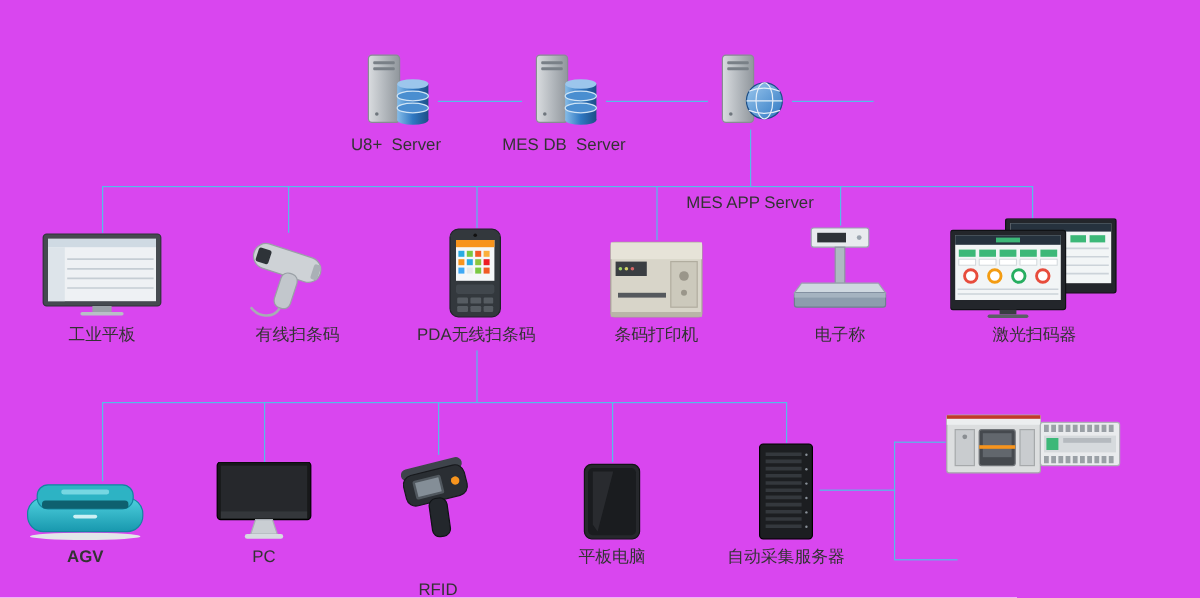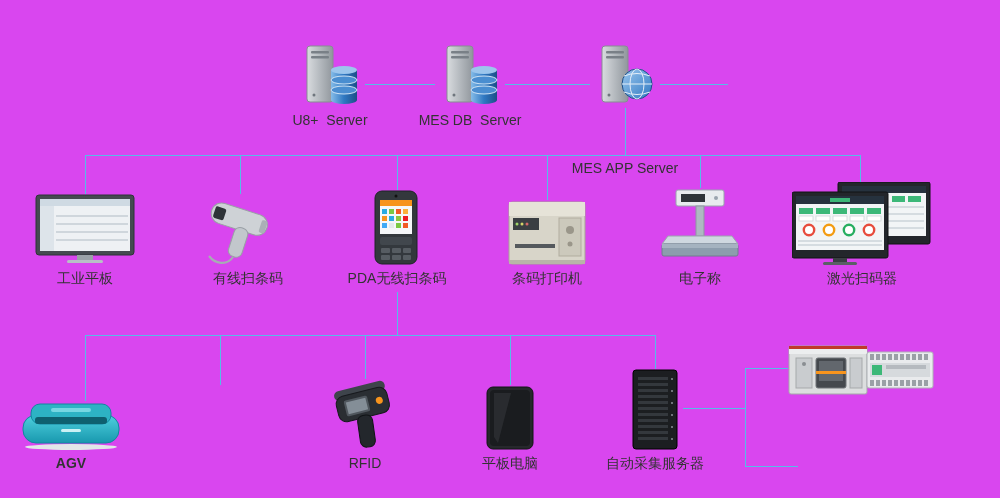--- a/index.html
+++ b/index.html
@@ -281,22 +281,34 @@
         <rect x="2" y="14" width="96" height="28" rx="13" fill="url(#gD1)" stroke="#1286a0"></rect>
         <rect x="10" y="3" width="80" height="20" rx="9" fill="#2db3c4" stroke="#1286a0"></rect>
         <rect x="14" y="16" width="72" height="7" rx="3" fill="#0e606f"></rect>
         <rect x="30" y="7" width="40" height="4" rx="2" fill="#8fe3ec" opacity="0.75"></rect>
         <rect x="40" y="28" width="20" height="3" rx="1.5" fill="#e8fbfd" opacity="0.85"></rect>
       </svg>
     </span>
     <span class="label">AGV</span>
   </div>
 
-
-  <div class="node" style="left:295px;top:379px;width:140px;">
+  <div class="node" style="left:150px;top:385px;width:140px;">
+    <span class="icon">
+      <svg width="80" height="66" viewBox="0 0 80 66">
+        <rect x="1" y="0" width="78" height="48" rx="3" fill="#17181a" stroke="#000"></rect>
+        <rect x="4" y="3" width="72" height="38" fill="#26282c"></rect>
+        <rect x="4" y="41" width="72" height="6" fill="#34373b"></rect>
+        <polygon points="33,48 47,48 51,60 29,60" fill="#c9ced3" stroke="#aab0b6"></polygon>
+        <rect x="24" y="60" width="32" height="4" rx="2" fill="#d6dbe0"></rect>
+      </svg>
+    </span>
+    <span class="label">PC</span>
+  </div>
+
+  <div class="node" style="left:295px;top:379px;width:140px;gap:28px;">
     <span class="icon">
       <svg width="72" height="72" viewBox="0 0 72 72">
         <g transform="rotate(-14 36 26)">
           <rect x="8" y="6" width="52" height="10" rx="5" fill="#3e444b"></rect>
           <rect x="8" y="12" width="52" height="26" rx="8" fill="#2a2e33" stroke="#17191d"></rect>
           <rect x="16" y="17" width="24" height="16" rx="2" fill="#50575e"></rect>
           <rect x="18" y="19" width="20" height="12" fill="#848e97"></rect>
           <circle cx="51" cy="25" r="3.5" fill="#f7941d"></circle>
         </g>
         <g transform="rotate(-8 38 52)">

